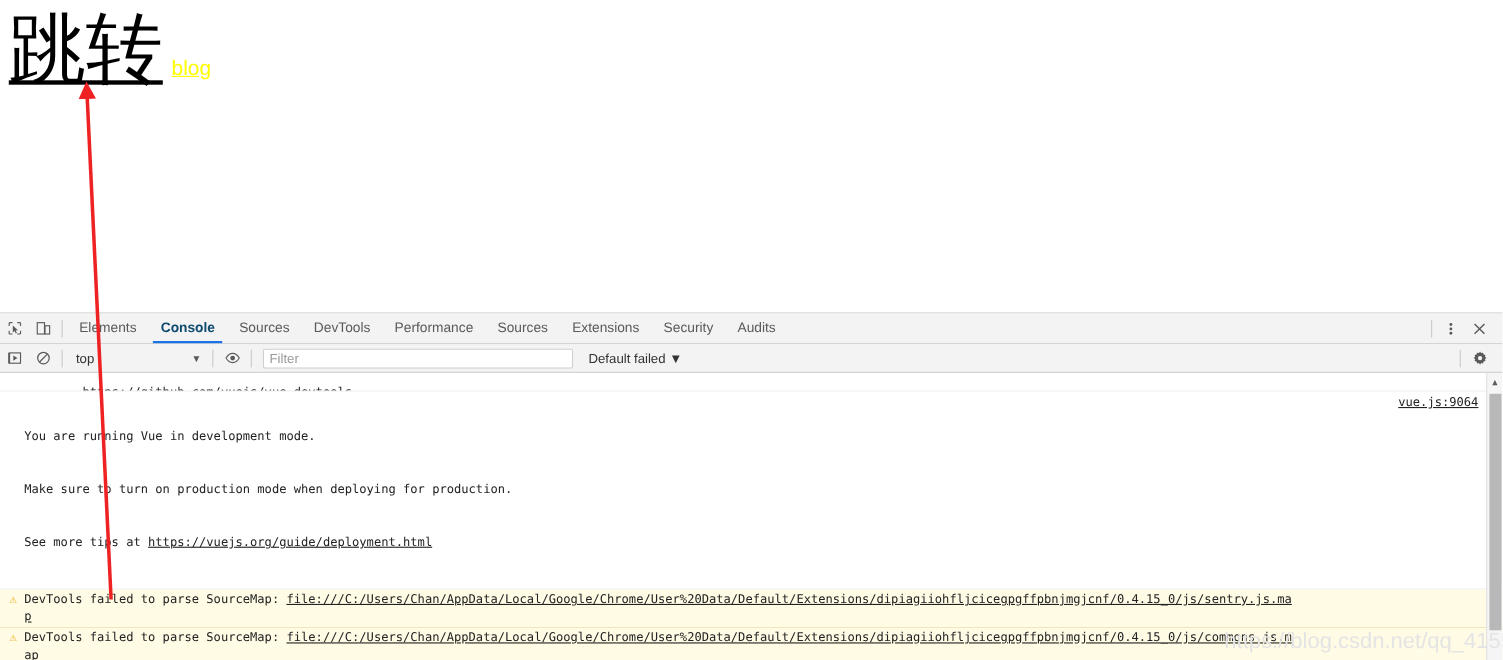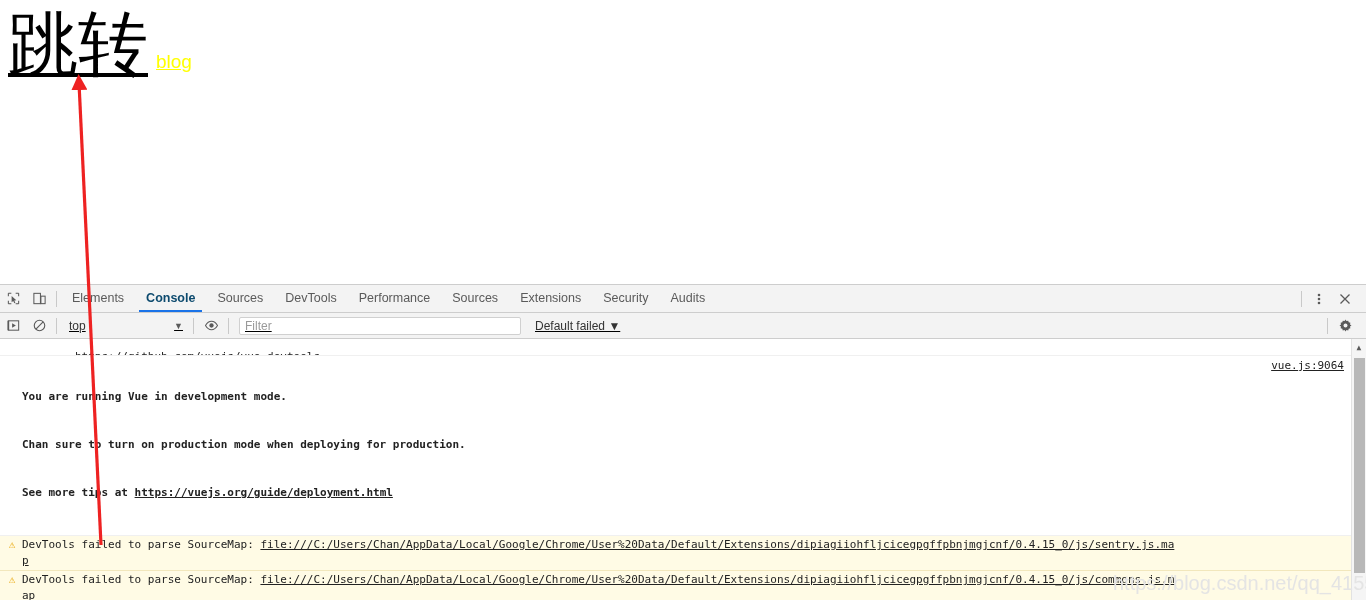--- a/index.html
+++ b/index.html
@@ -120,21 +120,20 @@
 
   
   #dt-filterbar {
     position: relative;
     height: 26px;
     background: #f3f3f3;
     border-bottom: 1px solid #cdcdcd;
     display: flex;
     align-items: center;
     box-sizing: border-box;
-    text-decoration: underline;
   }
   #context-select {
     font-size: 12px;
     color: #333;
     padding-left: 8px;
     width: 120px;
     display: flex;
     align-items: center;
     cursor: pointer;
   }
@@ -214,21 +213,21 @@
     position: absolute;
     right: 22px;
     top: 2px;
     font-size: 11px;
     color: #222;
     text-decoration: underline;
     cursor: pointer;
     margin-left: 40px;
   }
 
-  .c-row.multiline .content { white-space: pre; font-weight: bold; }
+  .c-row.multiline .content { white-space: pre; }
 
   
   #console-scrollbar {
     position: absolute;
     right: 0;
     top: 0;
     width: 15px;
     height: 262px;
     background: #f5f5f5;
     border-left: 1px solid #e2e2e2;
@@ -371,21 +370,21 @@
     <div class="c-row" style="height:11px;padding:0;overflow:hidden;">
       <div class="content" style="position:relative;top:-6px;">
         <a class="c-link" href="#">https://github.com/vuejs/vue-devtools</a>
       </div>
     </div>
 
     <div class="c-row multiline" style="padding-bottom:2px;">
       <a class="src-link" href="#">vue.js:9064</a>
       <div class="content">
         <div>You are running Vue in development mode.</div>
-        <div>Chan sure to turn on production mode when deploying for production.</div>
+        <div>Make sure to turn on production mode when deploying for production.</div>
         <div><span>See more tips at </span><a class="c-link" href="#">https://vuejs.org/guide/deployment.html</a></div>
       </div>
     </div>
 
     <div class="c-row warn">
       <span class="gutter warn-ico">⚠</span>
       <div class="content"><span>DevTools failed to parse SourceMap: </span><a class="c-link" href="#">file:///C:/Users/Chan/AppData/Local/Google/Chrome/User%20Data/Default/Extensions/dipiagiiohfljcicegpgffpbnjmgjcnf/0.4.15_0/js/sentry.js.map</a></div>
     </div>
     <div class="c-row warn">
       <span class="gutter warn-ico">⚠</span>

